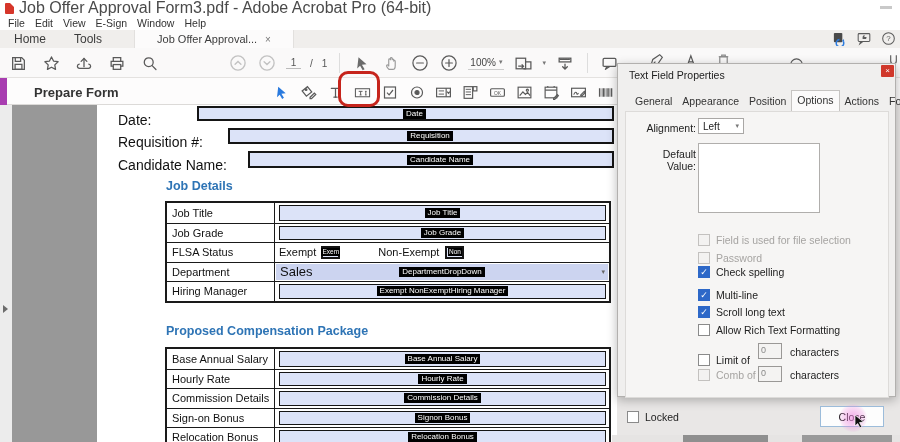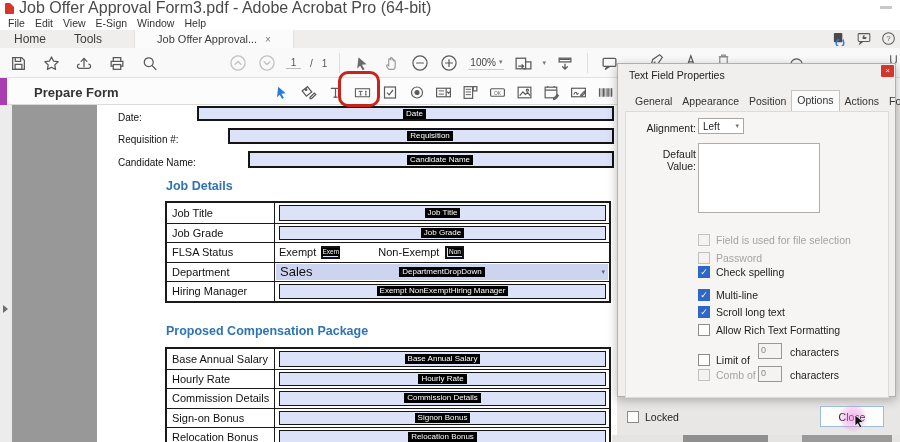--- a/index.html
+++ b/index.html
@@ -54,21 +54,21 @@
   .leftrail { position:absolute; left:0; top:0; width:12px; height:337px; background:#ececec; }
   .rail-arrow { position:absolute; left:3px; top:200px; width:0; height:0;
     border-top:4px solid transparent; border-bottom:4px solid transparent; border-left:5px solid #6c6c6c; }
   .rightgap { position:absolute; left:617px; top:0; width:283px; height:337px; background:#e9e7e6; }
   .page { position:absolute; left:97px; top:0; width:520px; height:337px; background:#fff; overflow:hidden;
     font-size:11px; color:#111; }
 
   .ffield { position:absolute; background:#dce3f8; border:2px solid #151515;
     display:flex; align-items:center; justify-content:center;padding-left:18px; }
   .tag { background:#000; color:#fff; font-size:8px; line-height:10px; padding:0 3px; white-space:nowrap; }
-  .plabel { position:absolute; color:#111; font-size:10px; }
+  .plabel { position:absolute; color:#111; font-size:14px; }
   .heading { position:absolute; color:#2e74b5; font-weight:bold; font-size:12.5px; }
 
   .ftable { position:absolute; left:68px; width:446px; border:2px solid #1a1a1a; background:#fff; }
   .frow { display:flex; height:19.5px; border-top:1.5px solid #1a1a1a; }
   .frow:first-child { border-top:none; }
   .fcell-label { width:108px; border-right:1.5px solid #1a1a1a; display:flex; align-items:center;
     padding-left:5px; font-size:11px; }
   .fcell-field { flex:1; position:relative; display:flex; align-items:center; }
   .cellfield { position:absolute; left:4px; right:3px; top:2px; bottom:2px; background:#dce3f8;
     border:1.5px solid #151515; display:flex; align-items:center; justify-content:center; }

